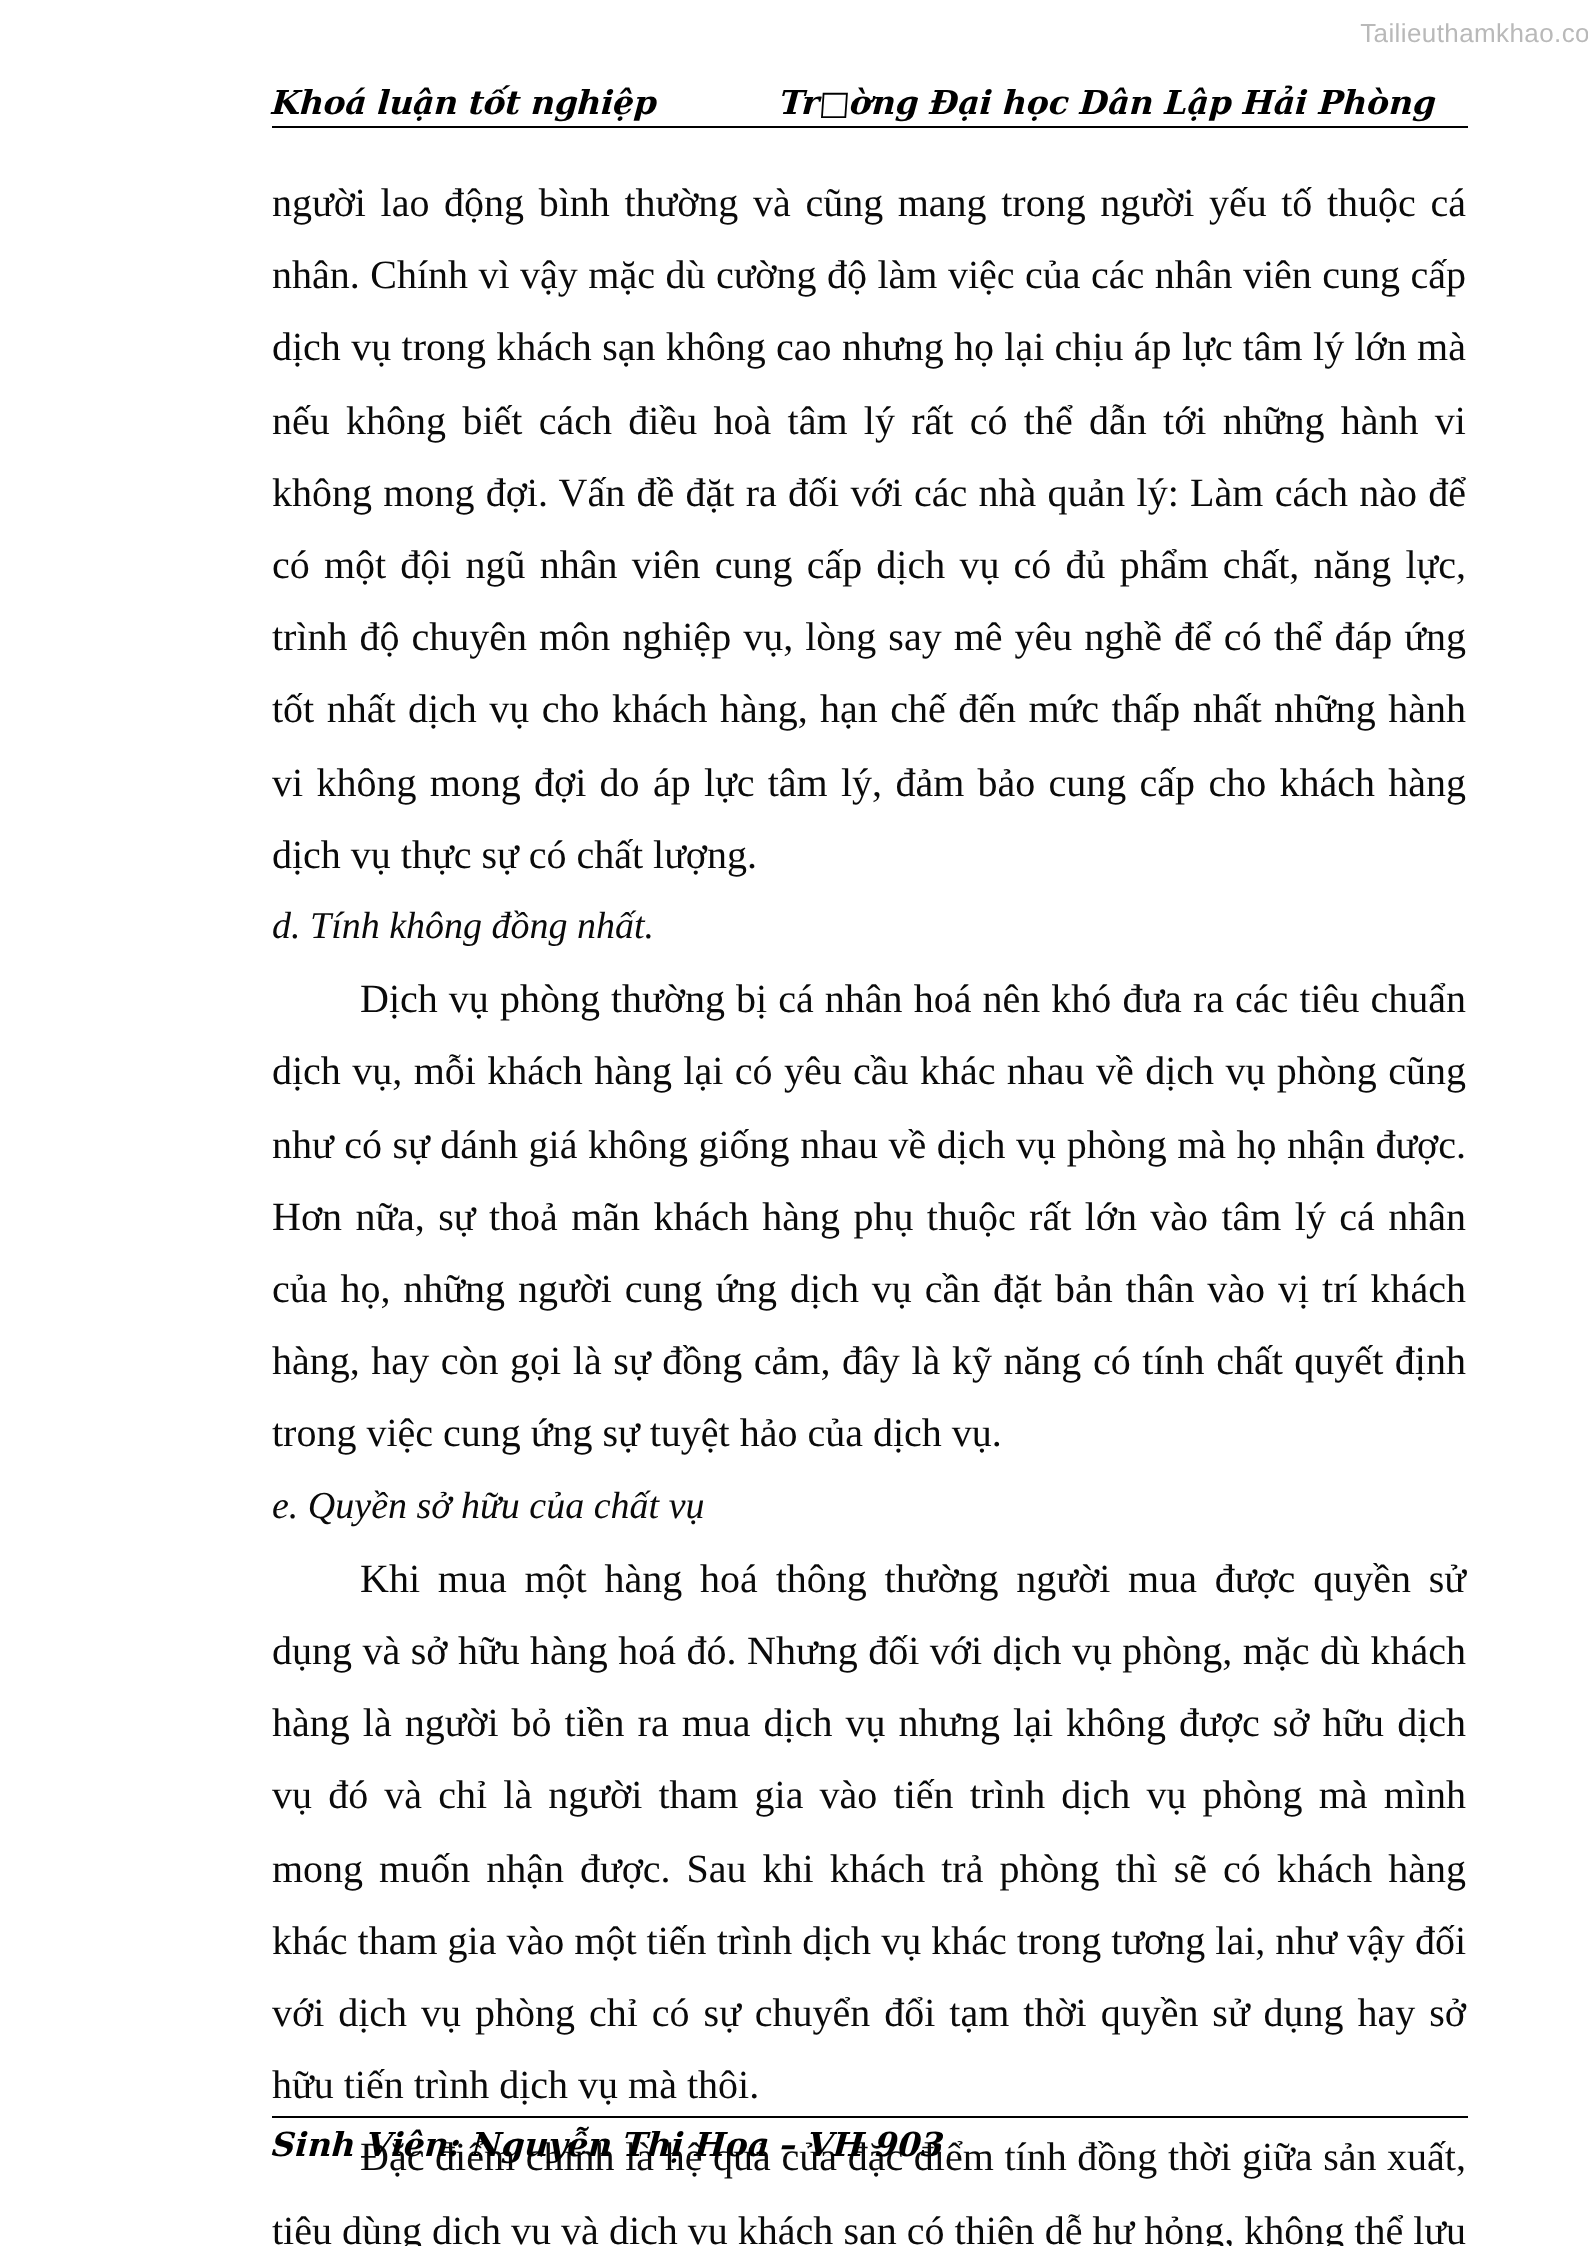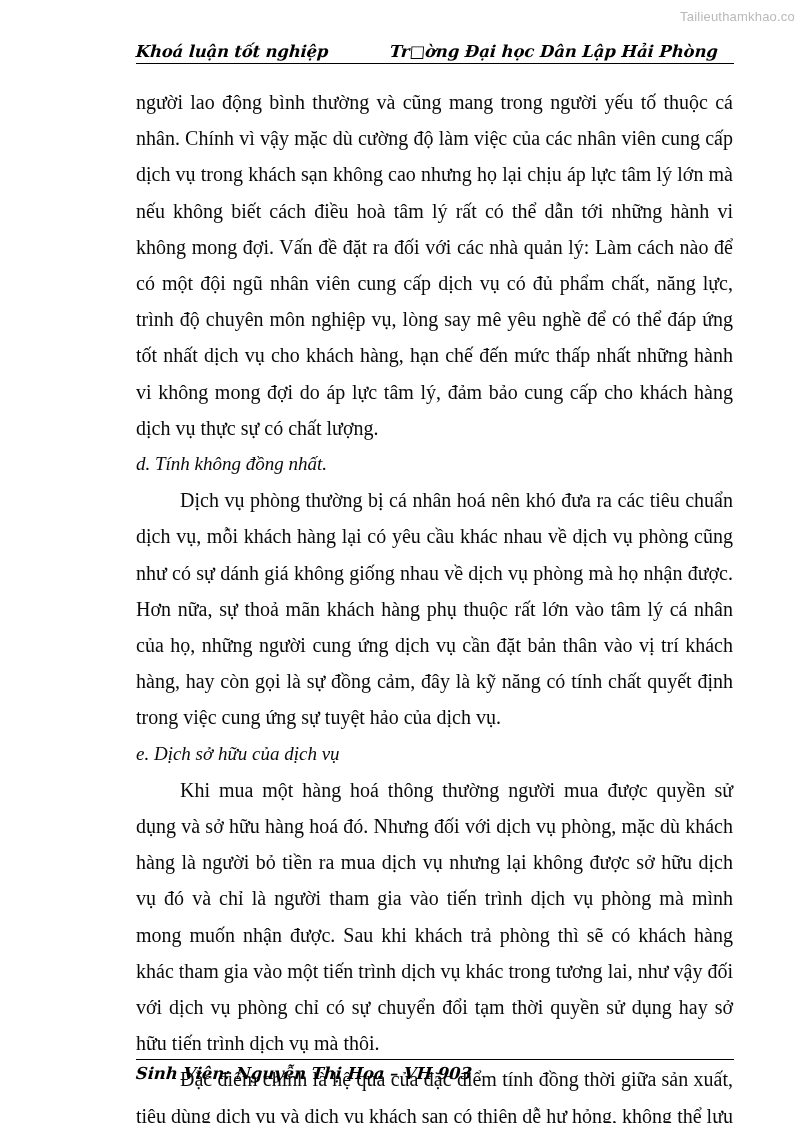--- a/index.html
+++ b/index.html
@@ -117,21 +117,21 @@
   </div>
 
   <div class="body-area">
 
     <p class="para no-indent">người lao động bình thường và cũng mang trong người yếu tố thuộc cá nhân. Chính vì vậy mặc dù cường độ làm việc của các nhân viên cung cấp dịch vụ trong khách sạn không cao nhưng họ lại chịu áp lực tâm lý lớn mà nếu không biết cách điều hoà tâm lý rất có thể dẫn tới những hành vi không mong đợi. Vấn đề đặt ra đối với các nhà quản lý: Làm cách nào để có một đội ngũ nhân viên cung cấp dịch vụ có đủ phẩm chất, năng lực, trình độ chuyên môn nghiệp vụ, lòng say mê yêu nghề để có thể đáp ứng tốt nhất dịch vụ cho khách hàng, hạn chế đến mức thấp nhất những hành vi không mong đợi do áp lực tâm lý, đảm bảo cung cấp cho khách hàng dịch vụ thực sự có chất lượng.</p>
 
     <h3 class="subhead">d. Tính không đồng nhất.</h3>
 
     <p class="para">Dịch vụ phòng thường bị cá nhân hoá nên khó đưa ra các tiêu chuẩn dịch vụ, mỗi khách hàng lại có yêu cầu khác nhau về dịch vụ phòng cũng như có sự dánh giá không giống nhau về dịch vụ phòng mà họ nhận được. Hơn nữa, sự thoả mãn khách hàng phụ thuộc rất lớn vào tâm lý cá nhân của họ, những người cung ứng dịch vụ cần đặt bản thân vào vị trí khách hàng, hay còn gọi là sự đồng cảm, đây là kỹ năng có tính chất quyết định trong việc cung ứng sự tuyệt hảo của dịch vụ.</p>
 
-    <h3 class="subhead">e. Dịch sở hữu của dịch vụ</h3>
+    <h3 class="subhead">e. Quyền sở hữu của chất vụ</h3>
 
     <p class="para">Khi mua một hàng hoá thông thường người mua được quyền sử dụng và sở hữu hàng hoá đó. Nhưng đối với dịch vụ phòng, mặc dù khách hàng là người bỏ tiền ra mua dịch vụ nhưng lại không được sở hữu dịch vụ đó và chỉ là người tham gia vào tiến trình dịch vụ phòng mà mình mong muốn nhận được. Sau khi khách trả phòng thì sẽ có khách hàng khác tham gia vào một tiến trình dịch vụ khác trong tương lai, như vậy đối với dịch vụ phòng chỉ có sự chuyển đổi tạm thời quyền sử dụng hay sở hữu tiến trình dịch vụ mà thôi.</p>
 
 
     <p class="para">Đặc điểm chính là hệ quả của đặc điểm tính đồng thời giữa sản xuất, tiêu dùng dịch vụ và dịch vụ khách sạn có thiên dễ hư hỏng, không thể lưu kho cất trữ</p>
 
   </div>
 
   <div class="footer">
     <span class="footer-text">Sinh Viên: Nguyễn Thị Hoa – VH 903</span>

